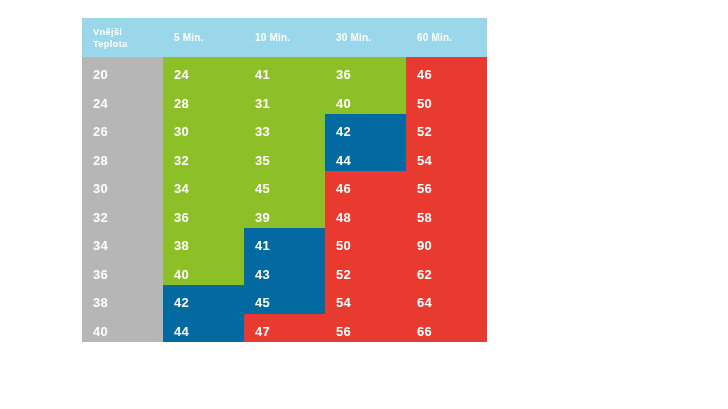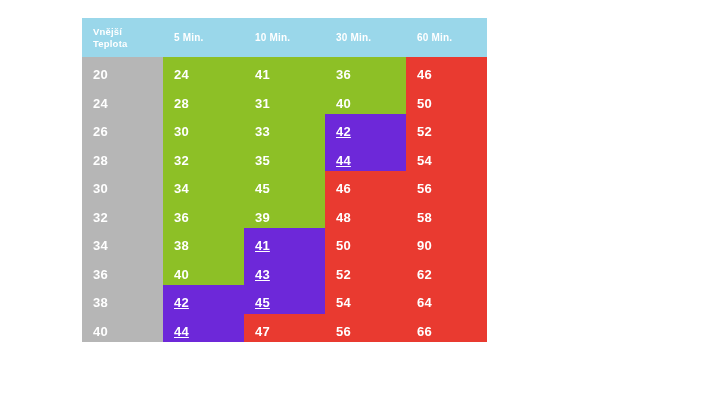--- a/index.html
+++ b/index.html
@@ -69,21 +69,21 @@
     color: #ffffff;
     text-align: left;
     padding: 7px 0 0 11px;
     vertical-align: middle;
     border: 0;
     letter-spacing: 0.2px;
   }
 
   td.temp  { background: #B6B6B6; }
   td.green { background: #8DC026; }
-  td.yellow{ background: #6d28d9; text-decoration: underline; }
+  td.yellow{ background: #0369a1; }
   td.red   { background: #E93A30; }
 
   
   td.yellow { color: #FFFFFF; }
 </style>
 </head>
 <body>
 
 <div id="stage">
 

